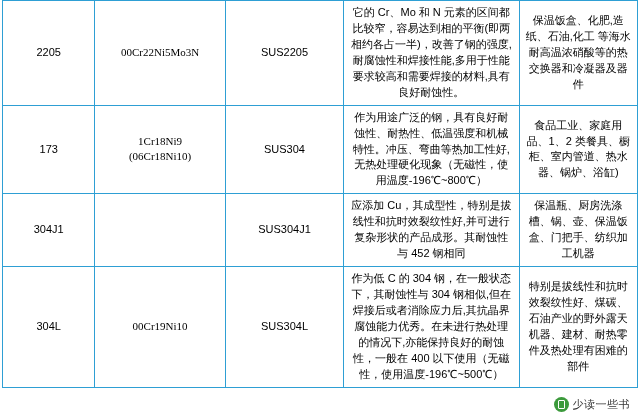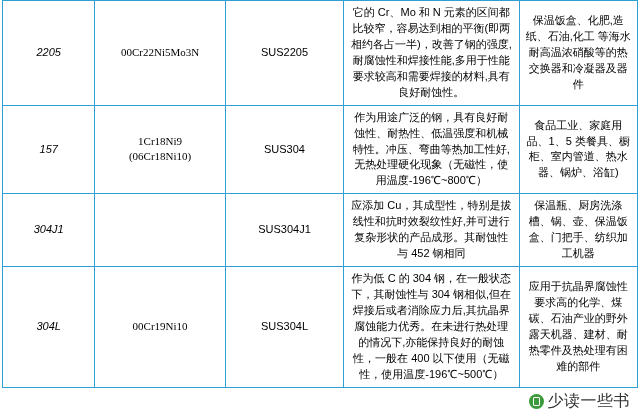--- a/index.html
+++ b/index.html
@@ -31,21 +31,21 @@
     border: 1px solid #2e9fd4;
     vertical-align: middle;
     text-align: center;
     color: #000000;
     font-size: 11px;
     line-height: 1.45;
     padding: 4px 5px;
     box-sizing: border-box;
     word-break: break-word;
   }
-  td.col-grade { width: 78px; font-style: italic; }
+  td.col-grade { width: 78px; }
   td.col-cn    { width: 110px; font-family: Liberation Serif, serif; }
   td.col-sus   { width: 100px; }
   td.col-prop  { width: 148px; text-align: left; }
   td.col-use   { width: 100px; text-align: left; }
   .sub {
     display: block;
   }
   .watermark {
     position: absolute;
     right: 6px;
@@ -70,21 +70,21 @@
     position: absolute;
     left: 4px;
     top: 3px;
     width: 7px;
     height: 9px;
     border: 1.5px solid #ffffff;
     border-radius: 1px;
     box-sizing: border-box;
   }
   .wm-text {
-    font-size: 16px;
+    font-size: 11px;
     color: #333333;
     letter-spacing: 0.5px;
     white-space: nowrap;
   }
 </style>
 </head>
 <body>
 
 <div class="page">
 
@@ -93,44 +93,44 @@
 
       <tr>
         <td class="col-grade">2205</td>
         <td class="col-cn">00Cr22Ni5Mo3N</td>
         <td class="col-sus">SUS2205</td>
         <td class="col-prop">它的 Cr、Mo 和 N 元素的区间都比较窄，容易达到相的平衡(即两相约各占一半)，改善了钢的强度,耐腐蚀性和焊接性能,多用于性能要求较高和需要焊接的材料,具有良好耐蚀性。</td>
         <td class="col-use">保温饭盒、化肥,造纸、石油,化工 等海水耐高温浓硝酸等的热交换器和冷凝器及器件</td>
       </tr>
 
       <tr>
-        <td class="col-grade">157</td>
+        <td class="col-grade">173</td>
         <td class="col-cn">
           <span class="sub">1Cr18Ni9</span>
           <span class="sub">(06Cr18Ni10)</span>
         </td>
         <td class="col-sus">SUS304</td>
         <td class="col-prop">作为用途广泛的钢，具有良好耐蚀性、耐热性、低温强度和机械特性。冲压、弯曲等热加工性好,无热处理硬化现象（无磁性，使用温度-196℃~800℃）</td>
-        <td class="col-use">食品工业、家庭用品、1、5 类餐具、橱柜、室内管道、热水器、锅炉、浴缸)</td>
+        <td class="col-use">食品工业、家庭用品、1、2 类餐具、橱柜、室内管道、热水器、锅炉、浴缸)</td>
       </tr>
 
       <tr>
         <td class="col-grade">304J1</td>
         <td class="col-cn"></td>
         <td class="col-sus">SUS304J1</td>
         <td class="col-prop">应添加 Cu，其成型性，特别是拔线性和抗时效裂纹性好,并可进行复杂形状的产品成形。其耐蚀性与 452 钢相同</td>
         <td class="col-use">保温瓶、厨房洗涤槽、锅、壶、保温饭盒、门把手、纺织加工机器</td>
       </tr>
 
       <tr>
         <td class="col-grade">304L</td>
         <td class="col-cn">00Cr19Ni10</td>
         <td class="col-sus">SUS304L</td>
         <td class="col-prop">作为低 C 的 304 钢，在一般状态下，其耐蚀性与 304 钢相似,但在焊接后或者消除应力后,其抗晶界腐蚀能力优秀。在未进行热处理的情况下,亦能保持良好的耐蚀性，一般在 400 以下使用（无磁性，使用温度-196℃~500℃）</td>
-        <td class="col-use">应用于抗晶界腐蚀性要求高的化学、煤碳、石油产业的野外露天机器、建材、耐热零件及热处理有困难的部件</td>
+        <td class="col-use">特别是拔线性和抗时效裂纹性好、煤碳、石油产业的野外露天机器、建材、耐热零件及热处理有困难的部件</td>
       </tr>
 
     </tbody>
   </table>
 
   <div class="watermark">
     <span class="wm-logo"></span>
     <span class="wm-text">少读一些书</span>
   </div>
 

